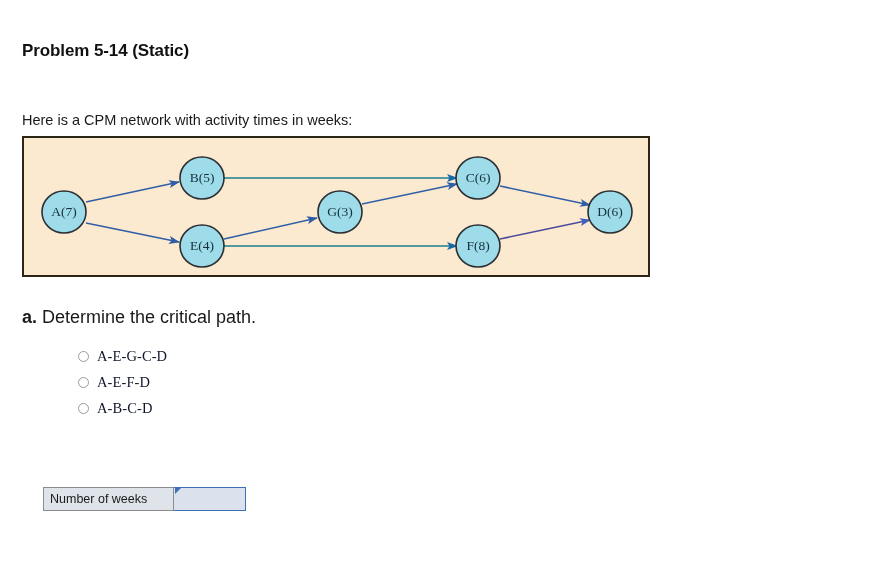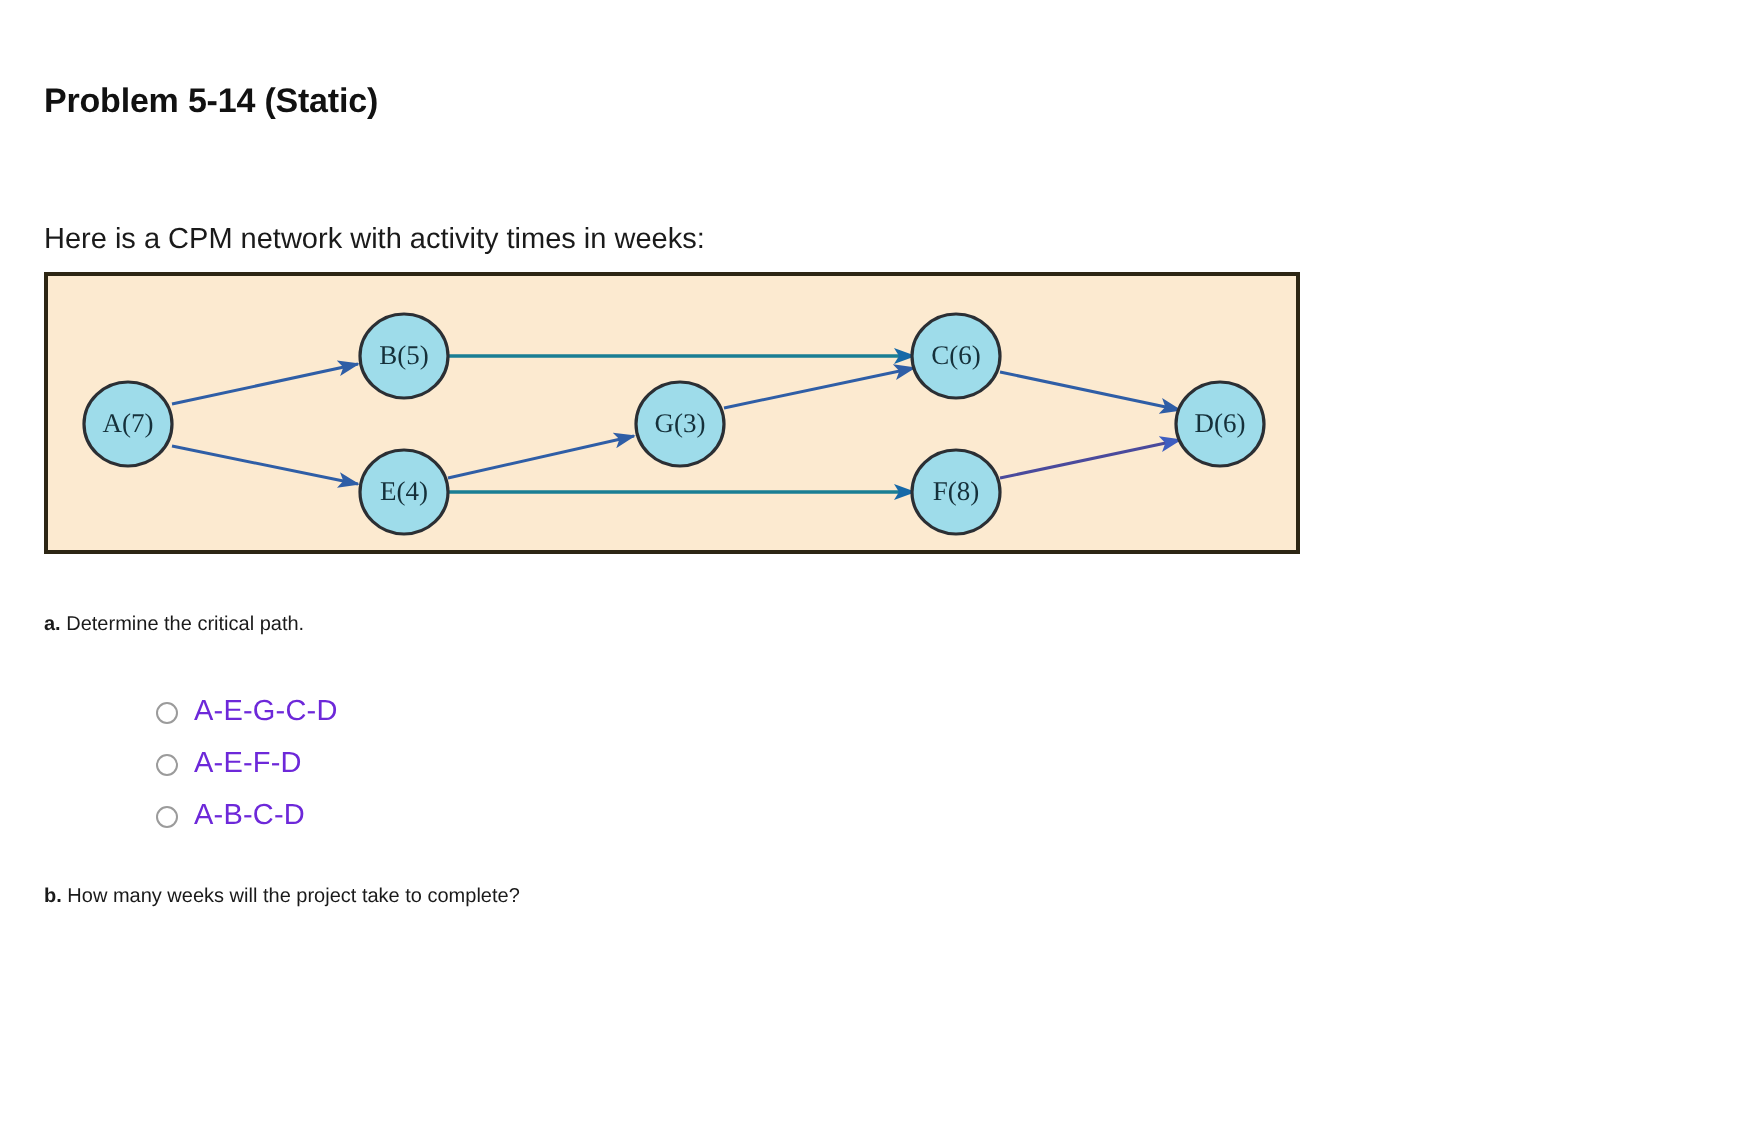--- a/index.html
+++ b/index.html
@@ -82,21 +82,21 @@
     stroke-width: 1.5;
     fill: none;
   }
   .head-teal { fill: #1669a8; }
   .head-blue { fill: #2f5ea6; }
   .head-purple { fill: #3f5ec0; }
 
   
   .q-line {
     position: absolute;
-    font-size: 10px;
+    font-size: 18px;
     color: #1a1a1a;
   }
   .q-letter {
     font-weight: bold;
   }
   #question-a { left: 22px; top: 307px; }
   #question-b { left: 22px; top: 443px; }
 
   #options-list {
     position: absolute;
@@ -113,22 +113,23 @@
     height: 11px;
     border: 1.3px solid #9b9b9b;
     border-radius: 50%;
     background: #ffffff;
     box-sizing: border-box;
     flex: 0 0 auto;
   }
   .option-label {
     margin-left: 8px;
     font-size: 14.5px;
-    color: #6d28d9;
+    color: #0f172a;
     letter-spacing: 0.1px;
+    font-family: Liberation Serif, serif;
   }
 
   
   #answer-row {
     position: absolute;
     left: 43px;
     top: 487px;
     display: flex;
     align-items: stretch;
     height: 24px;
@@ -249,19 +250,22 @@
     <div class="option-row">
       <span class="radio-circle"></span>
       <span class="option-label">A-E-F-D</span>
     </div>
     <div class="option-row">
       <span class="radio-circle"></span>
       <span class="option-label">A-B-C-D</span>
     </div>
   </div>
 
-  <div class="q-line" id="question-b">
-    <span class="q-letter">b.</span>
-    <span>How many weeks will the project take to complete?</span>
-  </div>
-
+
+  <div id="answer-row">
+    <div id="answer-label-cell">Number of weeks</div>
+    <div id="answer-input-cell">
+      <input id="answer-input-field" type="text" value="" style="">
+      <span id="input-corner-marker"></span>
+    </div>
+  </div>
 
 </div>
 
 </body></html>

